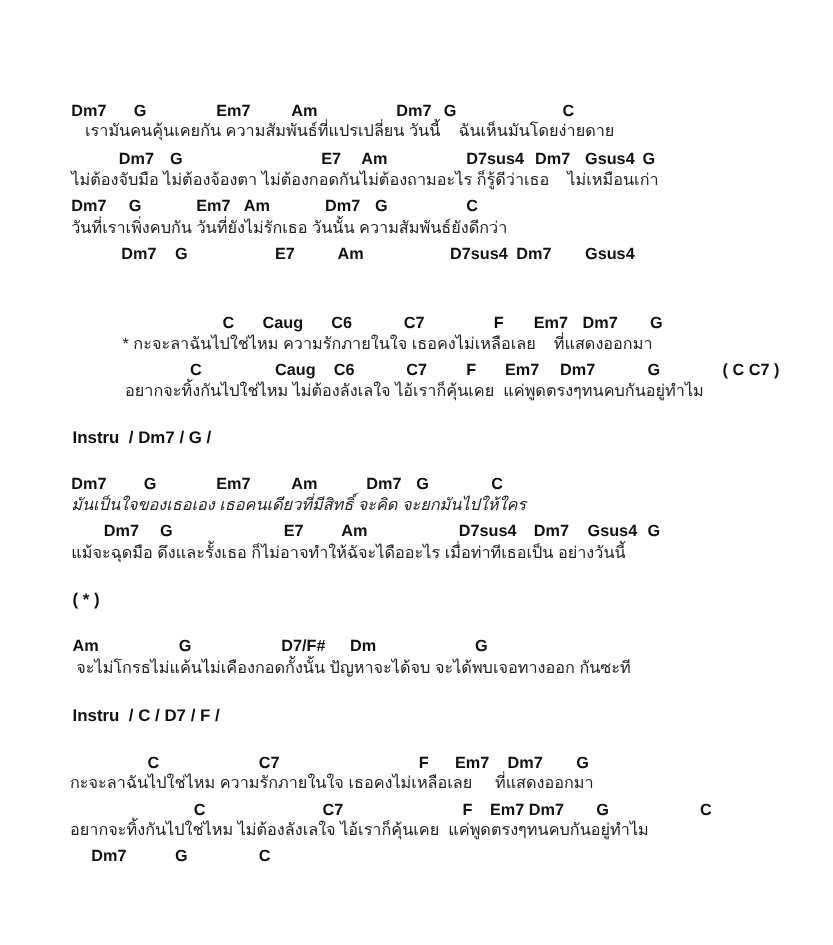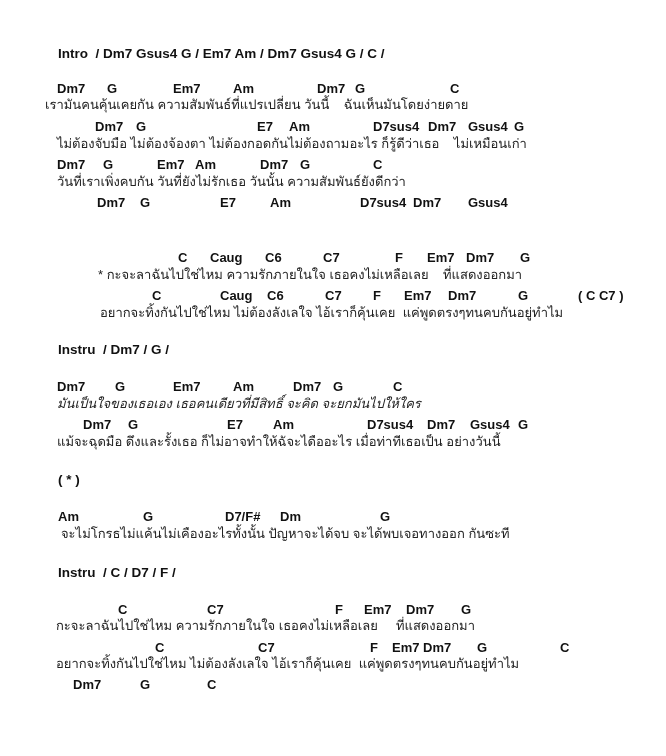--- a/index.html
+++ b/index.html
@@ -30,29 +30,28 @@
   .lyric {
     font-size: 13px;
     line-height: 15px;
     color: #222222;
   }
 </style>
 </head>
 <body>
 
 <div class="sheet" id="sheet" style="background: rgb(255, 255, 255); color: rgb(26, 26, 26);">
-    <div class="line section" style="left: 58px; top: 47px;">Intro  / Dm7 Gsus4 G / Em7 Am / Dm7 Gsus4 G / C /</div>
     <span class="chord" style="left: 57px; top: 82px;">Dm7</span>
     <span class="chord" style="left: 107px; top: 82px;">G</span>
     <span class="chord" style="left: 173px; top: 82px;">Em7</span>
     <span class="chord" style="left: 233px; top: 82px;">Am</span>
     <span class="chord" style="left: 317px; top: 82px;">Dm7</span>
     <span class="chord" style="left: 355px; top: 82px;">G</span>
     <span class="chord" style="left: 450px; top: 82px;">C</span>
-    <div class="line lyric" style="left: 45px; top: 97px;">เรามันคนคุ้นเคยกัน ความสัมพันธ์ที่แปรเปลี่ยน วันนี้    ฉันเห็นมันโดยง่ายดาย</div>
+    <div class="line lyric" style="left: 68px; top: 97px;">เรามันคนคุ้นเคยกัน ความสัมพันธ์ที่แปรเปลี่ยน วันนี้    ฉันเห็นมันโดยง่ายดาย</div>
     <span class="chord" style="left: 95px; top: 120px;">Dm7</span>
     <span class="chord" style="left: 136px; top: 120px;">G</span>
     <span class="chord" style="left: 257px; top: 120px;">E7</span>
     <span class="chord" style="left: 289px; top: 120px;">Am</span>
     <span class="chord" style="left: 373px; top: 120px;">D7sus4</span>
     <span class="chord" style="left: 428px; top: 120px;">Dm7</span>
     <span class="chord" style="left: 468px; top: 120px;">Gsus4</span>
     <span class="chord" style="left: 514px; top: 120px;">G</span>
     <div class="line lyric" style="left: 57px; top: 136px;">ไม่ต้องจับมือ ไม่ต้องจ้องตา ไม่ต้องกอดกันไม่ต้องถามอะไร ก็รู้ดีว่าเธอ    ไม่เหมือนเก่า</div>
     <span class="chord" style="left: 57px; top: 158px;">Dm7</span>
@@ -106,21 +105,21 @@
     <span class="chord" style="left: 427px; top: 418px;">Dm7</span>
     <span class="chord" style="left: 470px; top: 418px;">Gsus4</span>
     <span class="chord" style="left: 518px; top: 418px;">G</span>
     <div class="line lyric" style="left: 57px; top: 434px;">แม้จะฉุดมือ ดึงและรั้งเธอ ก็ไม่อาจทำให้ฉัจะไดืออะไร เมื่อท่าทีเธอเป็น อย่างวันนี้</div>
     <div class="line section" style="left: 58px; top: 473px;">( * )</div>
     <span class="chord" style="left: 58px; top: 510px;">Am</span>
     <span class="chord" style="left: 143px; top: 510px;">G</span>
     <span class="chord" style="left: 225px; top: 510px;">D7/F#</span>
     <span class="chord" style="left: 280px; top: 510px;">Dm</span>
     <span class="chord" style="left: 380px; top: 510px;">G</span>
-    <div class="line lyric" style="left: 61px; top: 526px;">จะไม่โกรธไม่แค้นไม่เคืองอะไรทั้งนั้น ปัญหาจะได้จบ จะได้พบเจอทางออก กันซะที</div>
+    <div class="line lyric" style="left: 61px; top: 526px;">จะไม่โกรธไม่แค้นไม่เคืองกอดกั้งนั้น ปัญหาจะได้จบ จะได้พบเจอทางออก กันซะที</div>
     <div class="line section" style="left: 58px; top: 566px;">Instru  / C / D7 / F /</div>
     <span class="chord" style="left: 118px; top: 603px;">C</span>
     <span class="chord" style="left: 207px; top: 603px;">C7</span>
     <span class="chord" style="left: 335px; top: 603px;">F</span>
     <span class="chord" style="left: 364px; top: 603px;">Em7</span>
     <span class="chord" style="left: 406px; top: 603px;">Dm7</span>
     <span class="chord" style="left: 461px; top: 603px;">G</span>
     <div class="line lyric" style="left: 56px; top: 618px;">กะจะลาฉันไปใช่ไหม ความรักภายในใจ เธอคงไม่เหลือเลย     ที่แสดงออกมา</div>
     <span class="chord" style="left: 155px; top: 641px;">C</span>
     <span class="chord" style="left: 258px; top: 641px;">C7</span>

